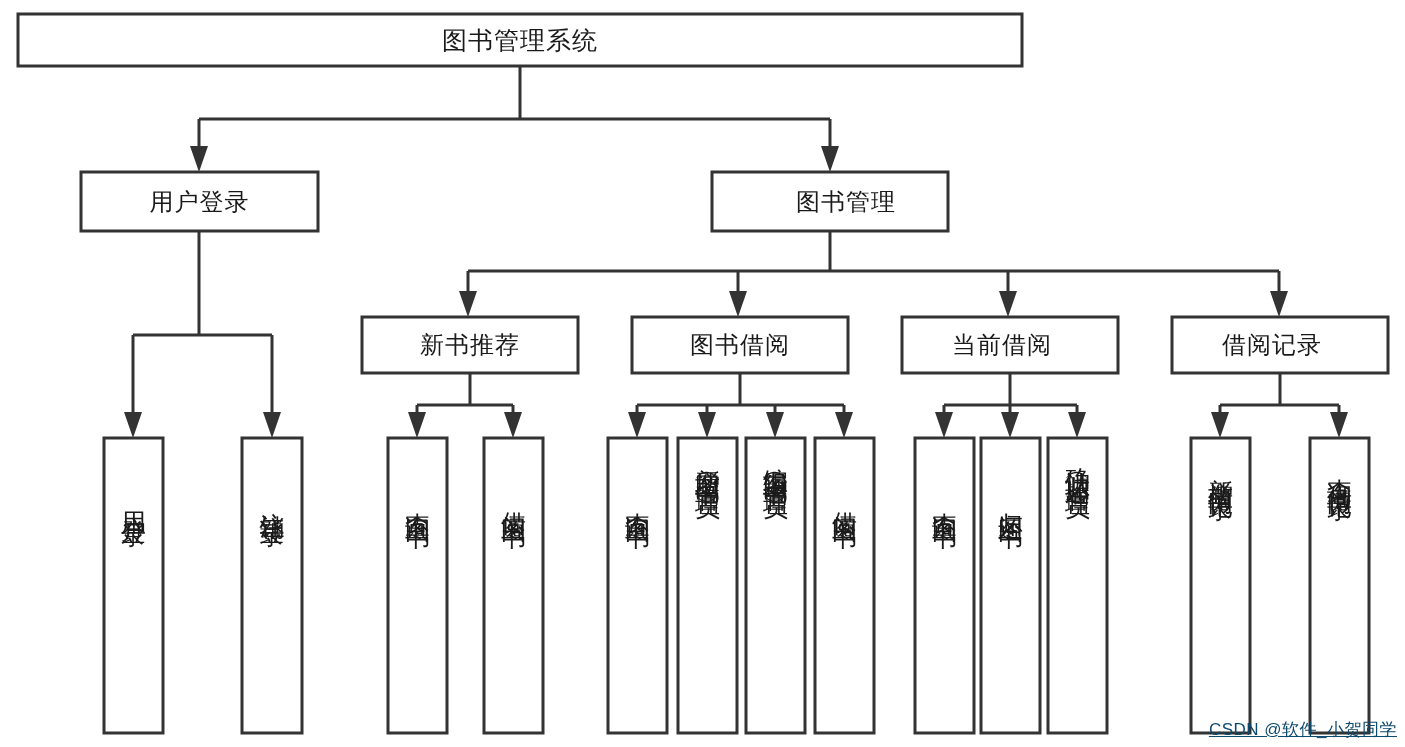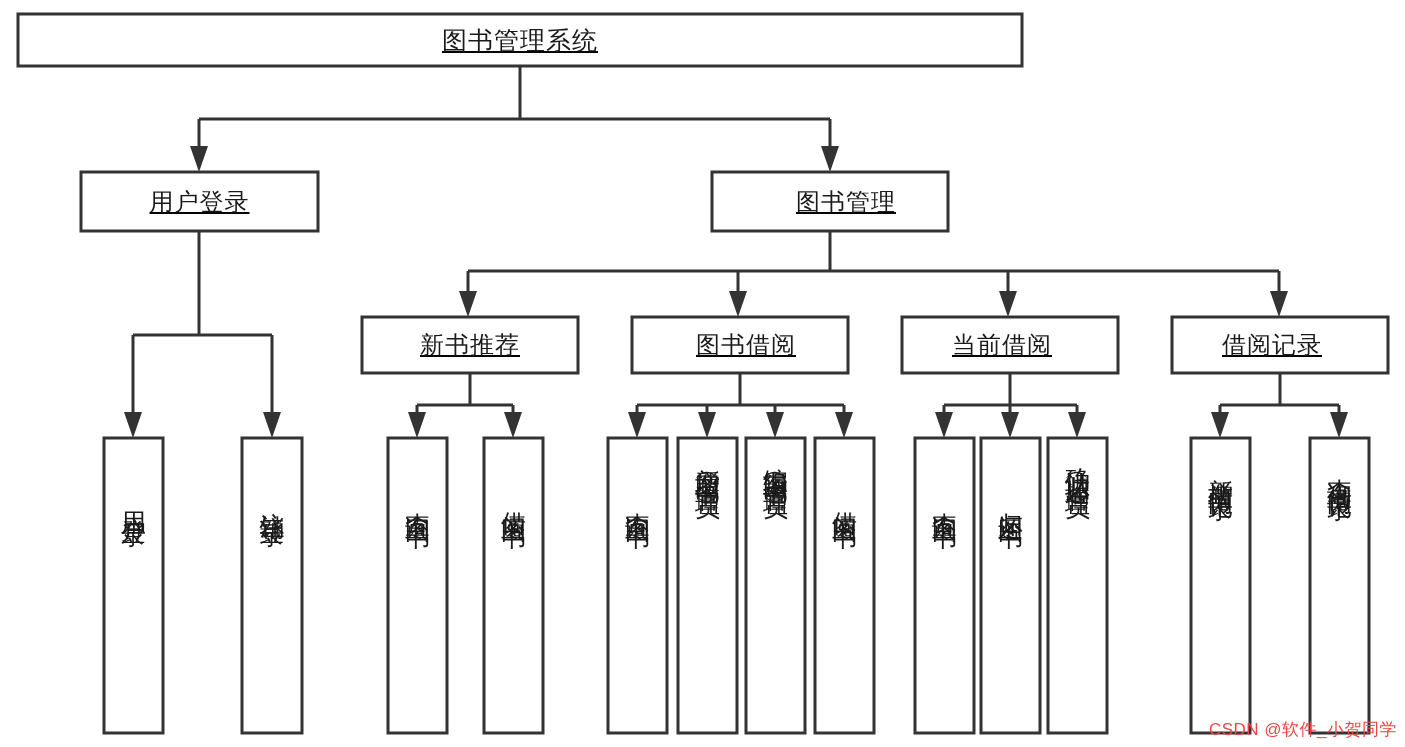--- a/index.html
+++ b/index.html
@@ -56,42 +56,42 @@
     letter-spacing: 4px;
     color: #1a1a1a;
     white-space: nowrap;
   }
   .hlabel-wrap {
     position: absolute;
     display: flex;
     align-items: center;
     justify-content: center;
     pointer-events: none;
-    text-decoration: underline;
   }
   .hlabel-text {
     font-family: "Liberation Sans", "DejaVu Sans", sans-serif;
     font-size: 24px;
     color: #1a1a1a;
     white-space: nowrap;
     letter-spacing: 1px;
   }
   .title-text {
     font-size: 25px;
   }
   .watermark {
     position: absolute;
     right: 8px;
     bottom: 6px;
     font-family: "Liberation Sans", "DejaVu Sans", sans-serif;
     font-size: 17px;
-    color: #ef4444;
+    color: #0c4a6e;
     letter-spacing: 0.5px;
     white-space: nowrap;
     pointer-events: none;
+    text-decoration: underline;
   }
 </style>
 </head>
 <body>
 
 <div id="diagram-root">
 
   <svg class="diagram-canvas" viewBox="0 0 1405 747">
 
     <rect class="node-box" x="18" y="14" width="1004" height="52"></rect>
@@ -189,21 +189,21 @@
   <div class="hlabel-wrap" style="left:81px; top:172px; width:237px; height:59px;">
     <span class="hlabel-text">用户登录</span>
   </div>
   <div class="hlabel-wrap" style="left:728px; top:172px; width:236px; height:59px;">
     <span class="hlabel-text">图书管理</span>
   </div>
 
   <div class="hlabel-wrap" style="left:362px; top:317px; width:216px; height:56px;border-radius:23px;">
     <span class="hlabel-text">新书推荐</span>
   </div>
-  <div class="hlabel-wrap" style="left:632px; top:317px; width:216px; height:56px;padding-left:6px;">
+  <div class="hlabel-wrap" style="left:632px; top:317px; width:216px; height:56px;">
     <span class="hlabel-text">图书借阅</span>
   </div>
   <div class="hlabel-wrap" style="left:902px; top:317px; width:200px; height:56px;">
     <span class="hlabel-text">当前借阅</span>
   </div>
   <div class="hlabel-wrap" style="left:1164px; top:317px; width:216px; height:56px;">
     <span class="hlabel-text">借阅记录</span>
   </div>
 
   <div class="vlabel-wrap" style="left:104px; top:438px; width:59px; height:295px; padding-top:54px;">

